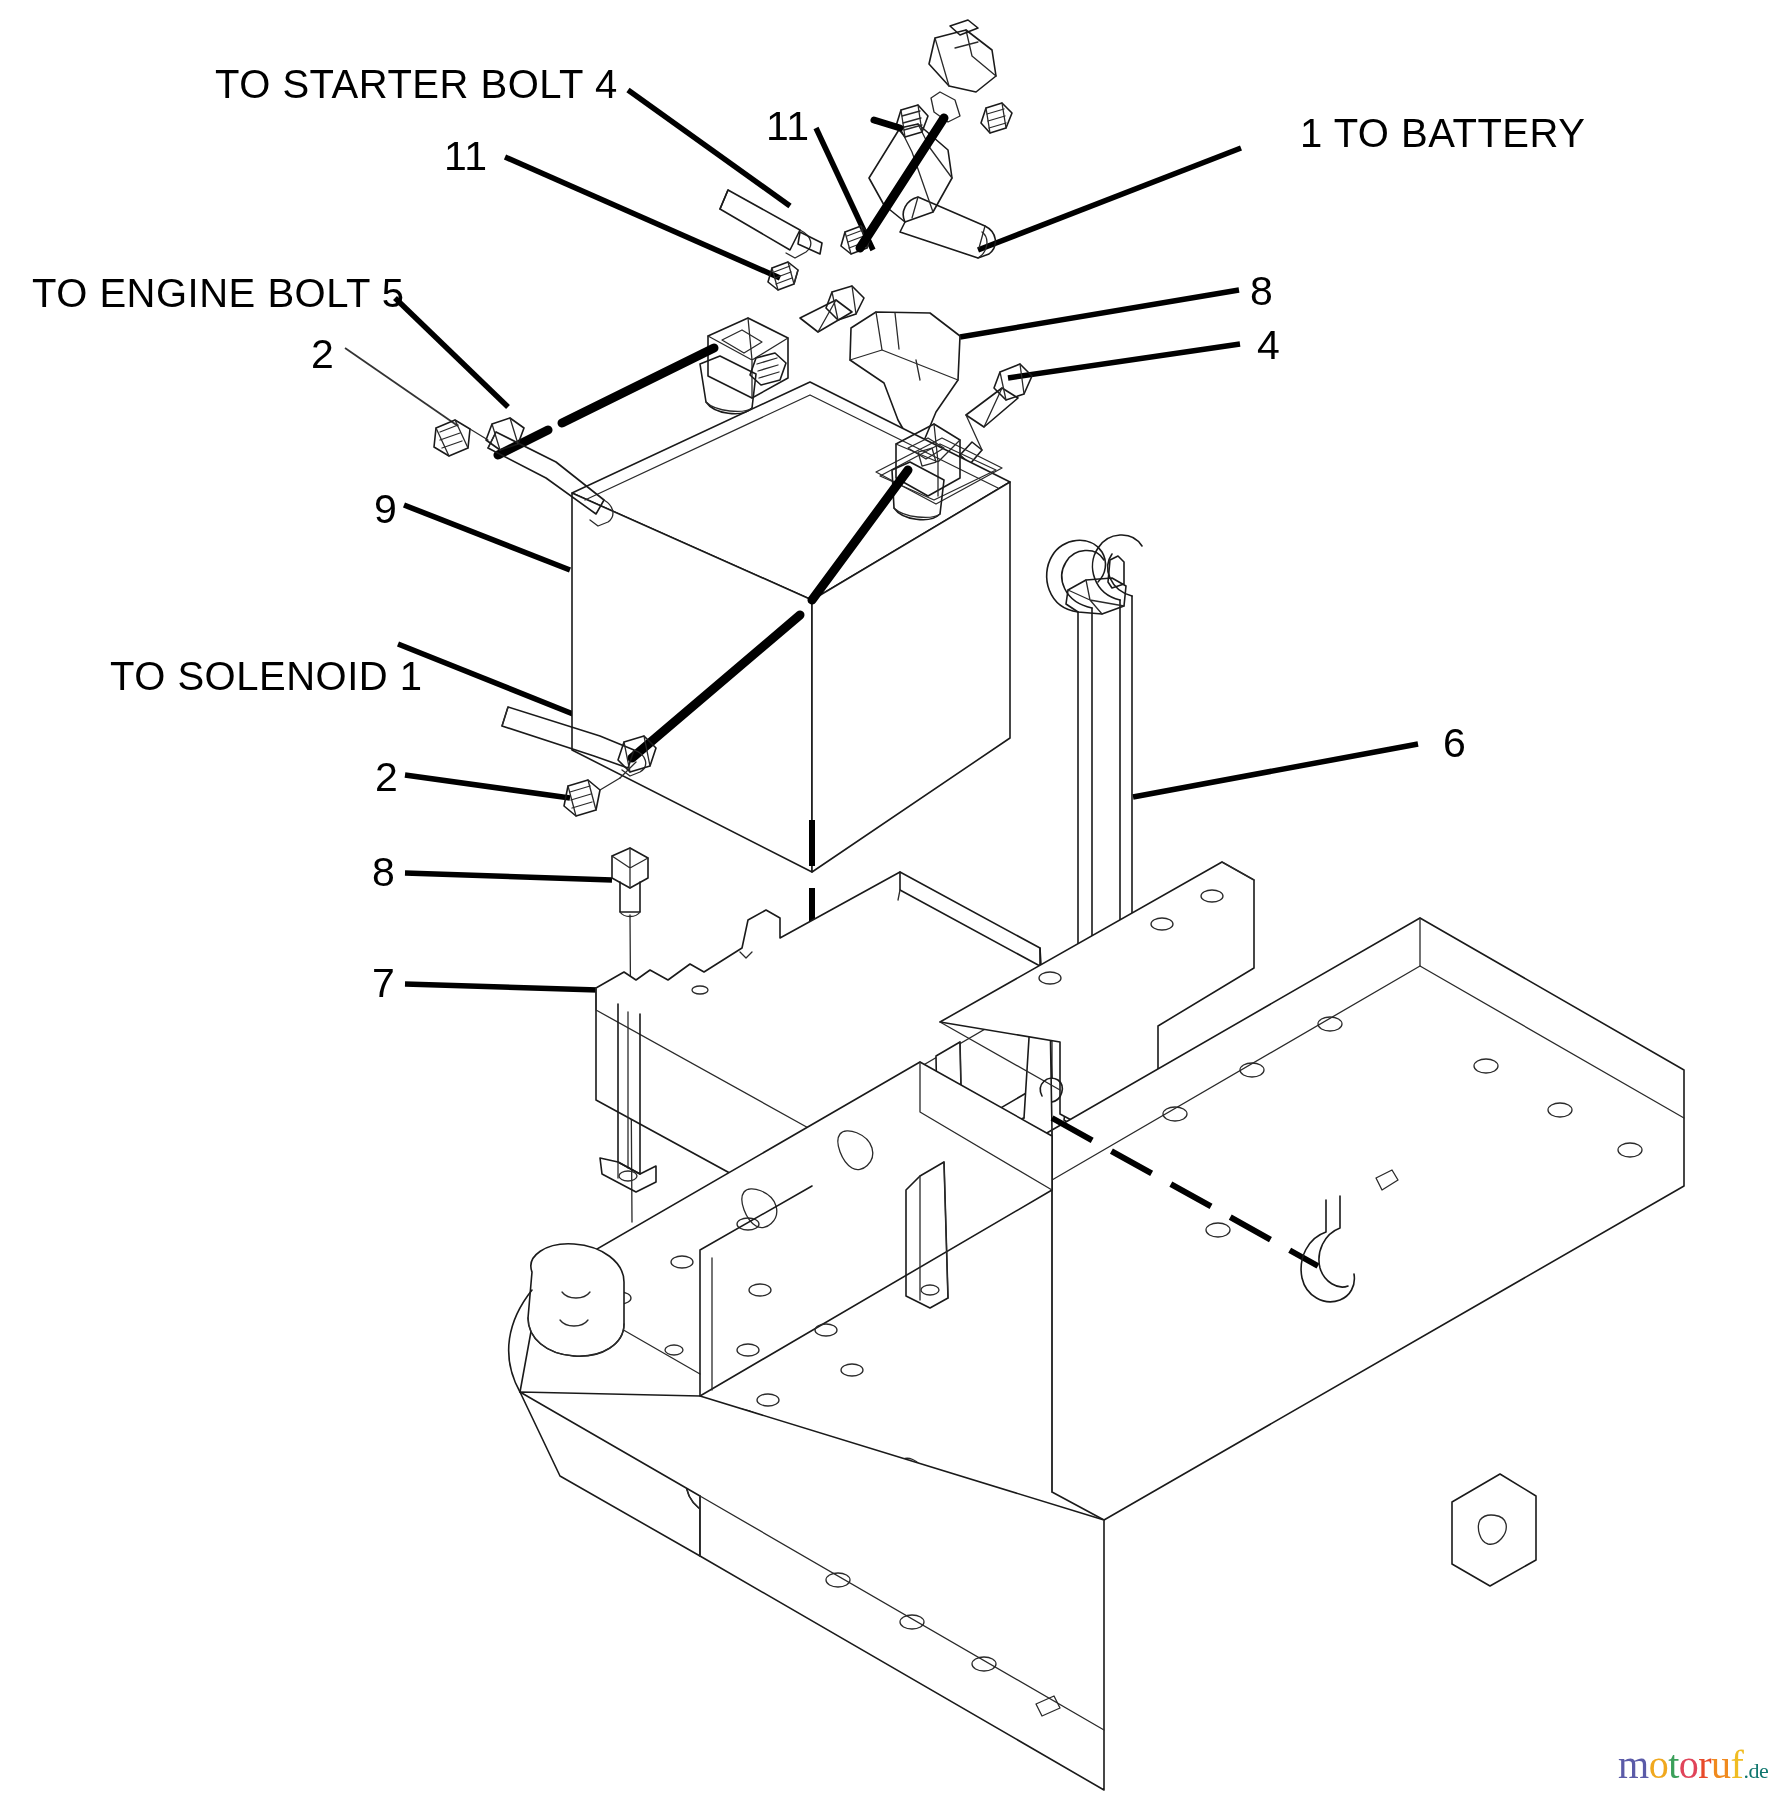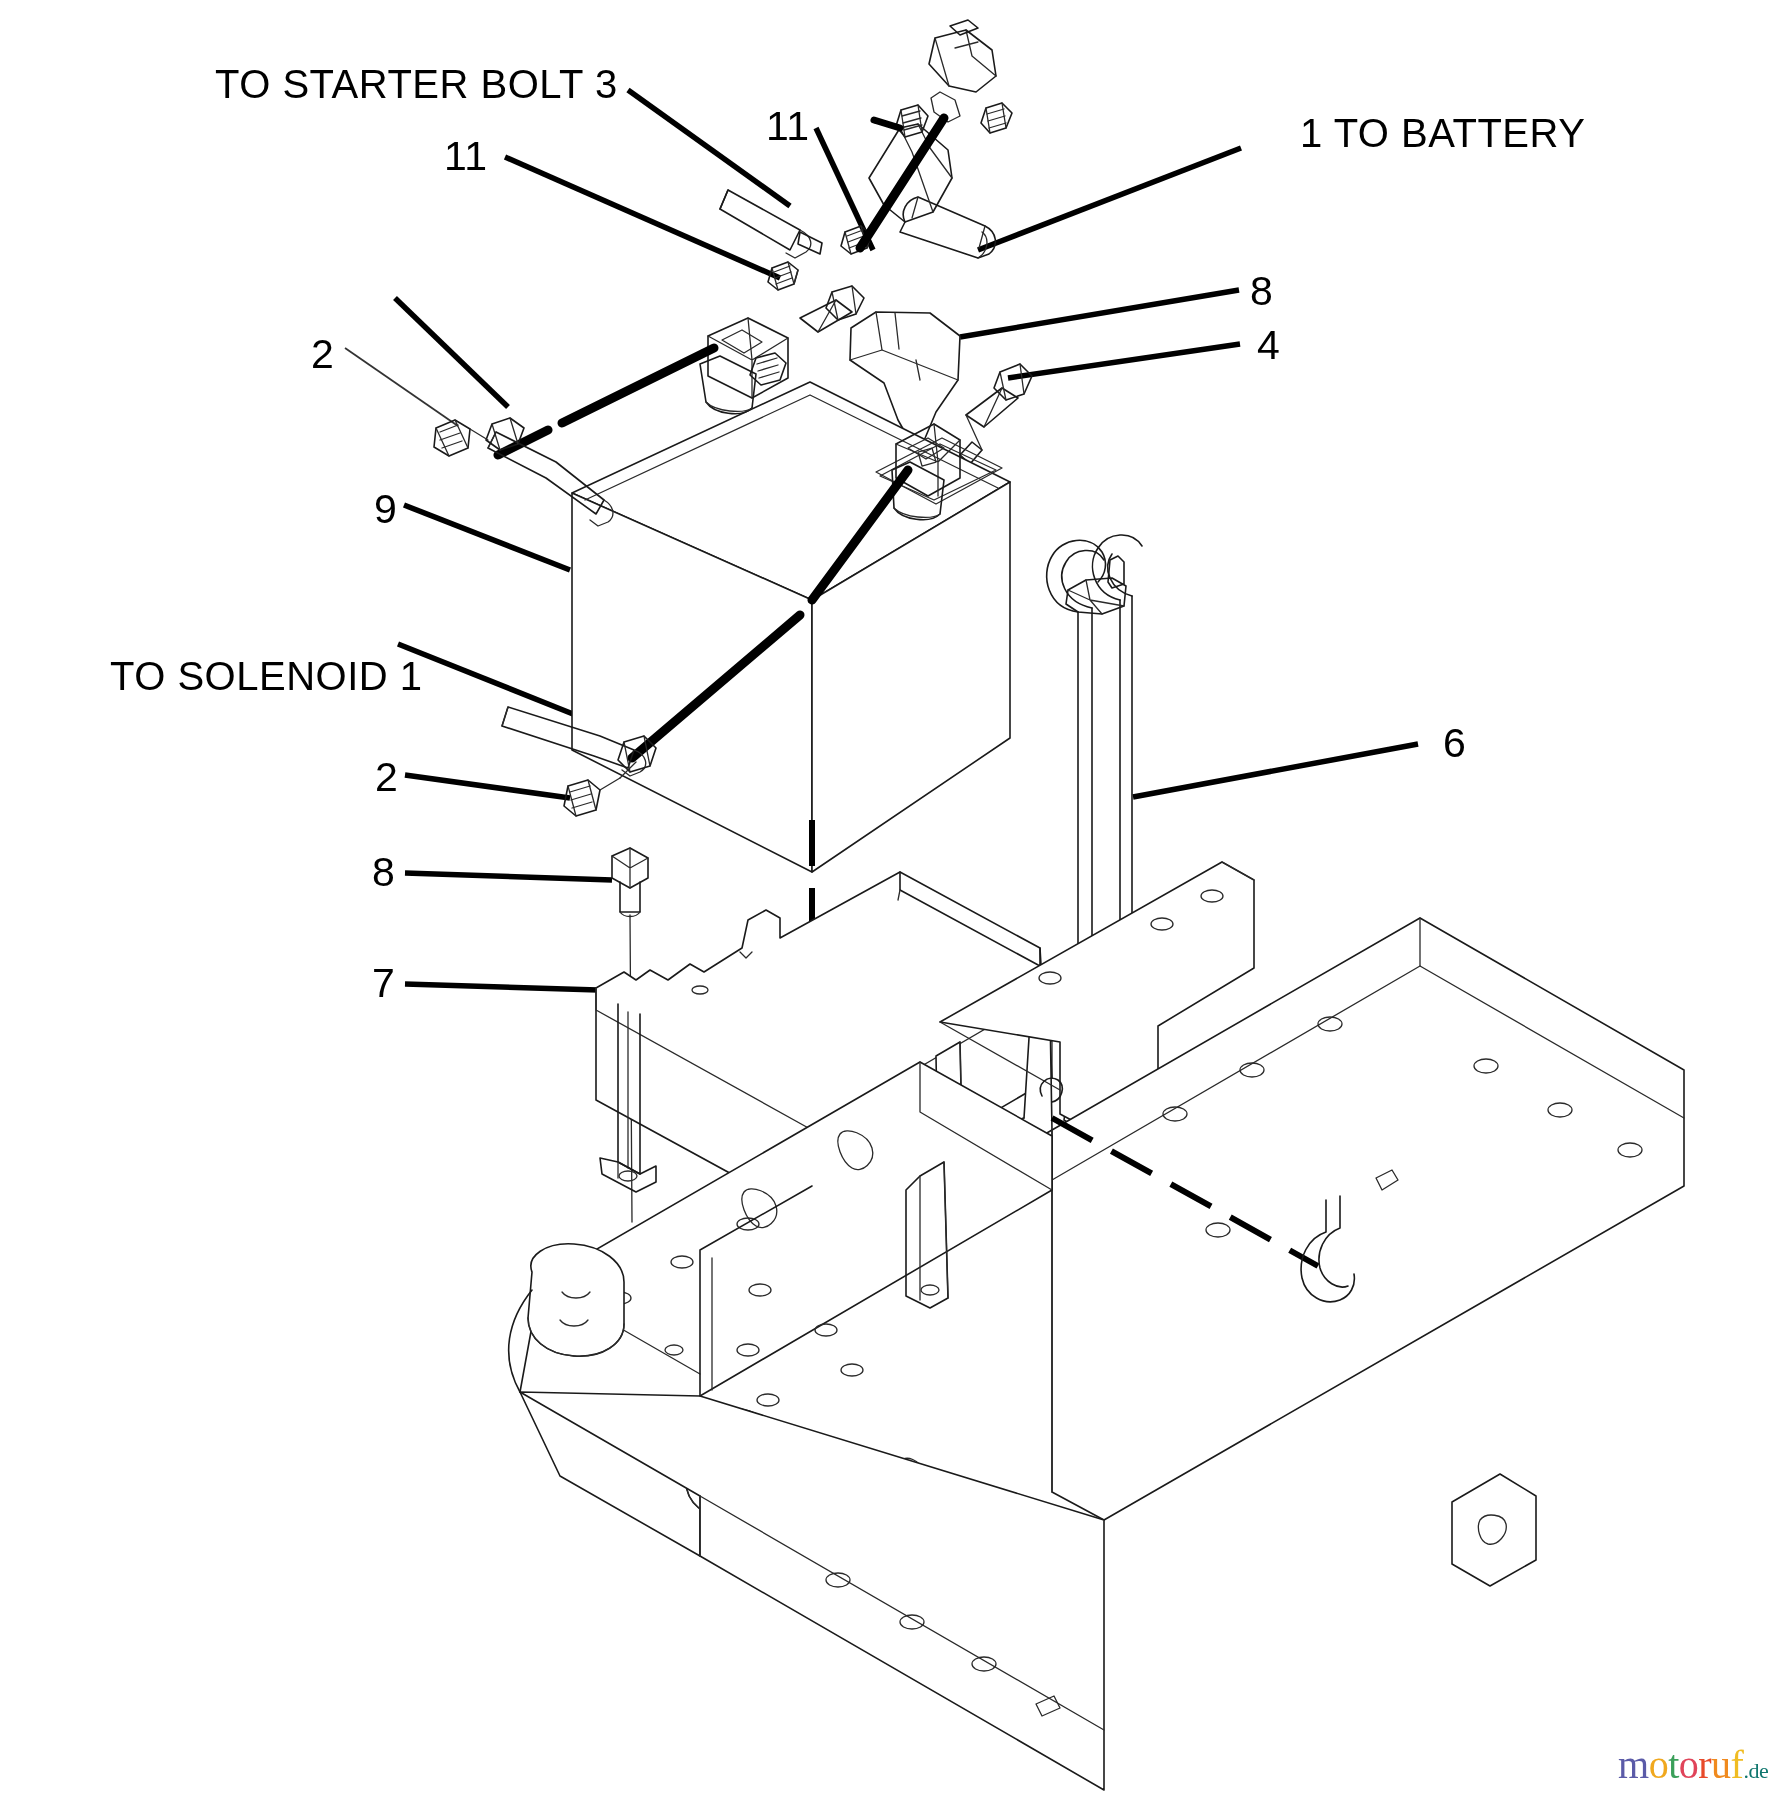--- a/index.html
+++ b/index.html
@@ -389,28 +389,29 @@
       <path class="thin" d="M1042 1096 C1036 1084 1048 1074 1058 1080 C1066 1086 1062 1100 1052 1102"></path>
     </g>
 
     <g>
       <path class="thin" d="M1326 1200 L1326 1232 C1308 1238 1298 1258 1302 1278 C1306 1296 1324 1306 1340 1300 C1350 1296 1356 1286 1354 1274"></path>
       <path class="thin" d="M1340 1196 L1340 1228 C1324 1234 1316 1252 1320 1268 C1324 1282 1338 1290 1348 1286"></path>
     </g>
 
   </svg>
 
-  <div class="callout" style="left:215px; top:64px;">TO STARTER BOLT  3</div>
+  <div class="callout" style="left:215px; top:64px;">TO STARTER BOLT  4</div>
 
   <div class="callout num" style="left:444px; top:136px;">11</div>
 
   <div class="callout num" style="left:766px; top:106px;">11</div>
 
   <div class="callout" style="left:1257px; top:113px;margin-left:43px;">1 TO BATTERY</div>
 
+  <div class="callout" style="left:32px; top:273px;">TO ENGINE BOLT  5</div>
 
   <div class="callout num" style="left:1250px; top:271px;">8</div>
 
   <div class="callout num" style="left:311px; top:334px;">2</div>
 
   <div class="callout num" style="left:1257px; top:325px;">4</div>
 
   <div class="callout num" style="left:374px; top:489px;">9</div>
 
   <div class="callout" style="left:110px; top:656px;">TO SOLENOID 1</div>

